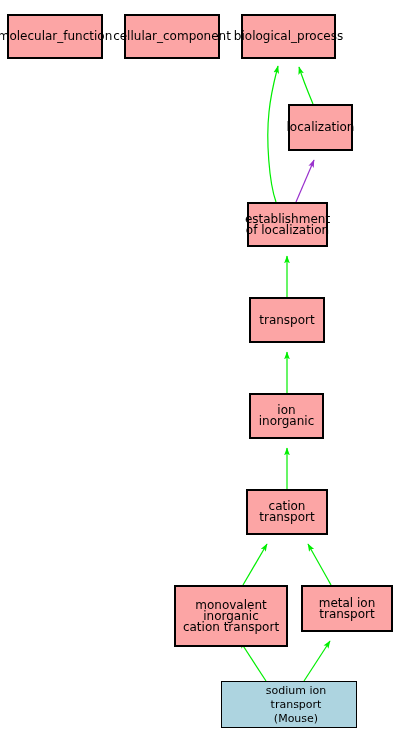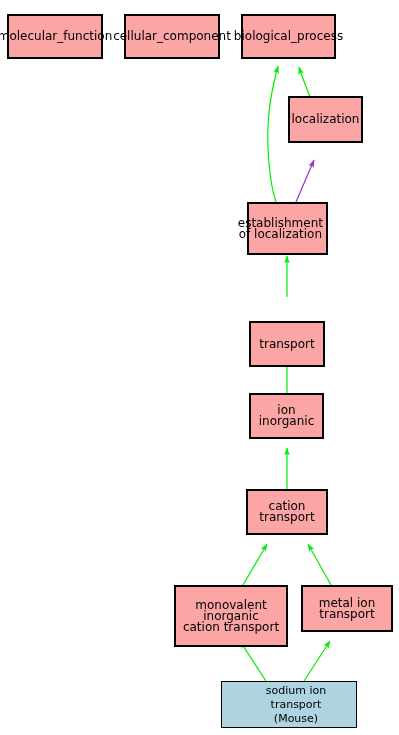--- a/index.html
+++ b/index.html
@@ -99,30 +99,30 @@
   </div>
 
   <div class="node" style="left:124px; top:14px; width:96px; height:45px;">
     <span class="node-label">cellular_component</span>
   </div>
 
   <div class="node" style="left:241px; top:14px; width:95px; height:45px;">
     <span class="node-label">biological_process</span>
   </div>
 
-  <div class="node" style="left:288px; top:96px; width:75px; height:47px;justify-content:center;">
+  <div class="node" style="left:288px; top:104px; width:65px; height:47px;justify-content:center;">
     <span class="node-label">localization</span>
   </div>
 
-  <div class="node" style="left:247px; top:202px; width:81px; height:53px;justify-content:flex-end;">
+  <div class="node" style="left:247px; top:202px; width:81px; height:45px;">
     <span class="node-label">establishment
 of localization</span>
   </div>
 
-  <div class="node" style="left:249px; top:297px; width:76px; height:46px;margin-top:24px;">
+  <div class="node" style="left:249px; top:297px; width:76px; height:46px;">
     <span class="node-label">transport</span>
   </div>
 
   <div class="node" style="left:249px; top:393px; width:75px; height:46px;">
     <span class="node-label">ion inorganic</span>
   </div>
 
   <div class="node" style="left:246px; top:489px; width:82px; height:46px;">
     <span class="node-label">cation transport</span>
   </div>

